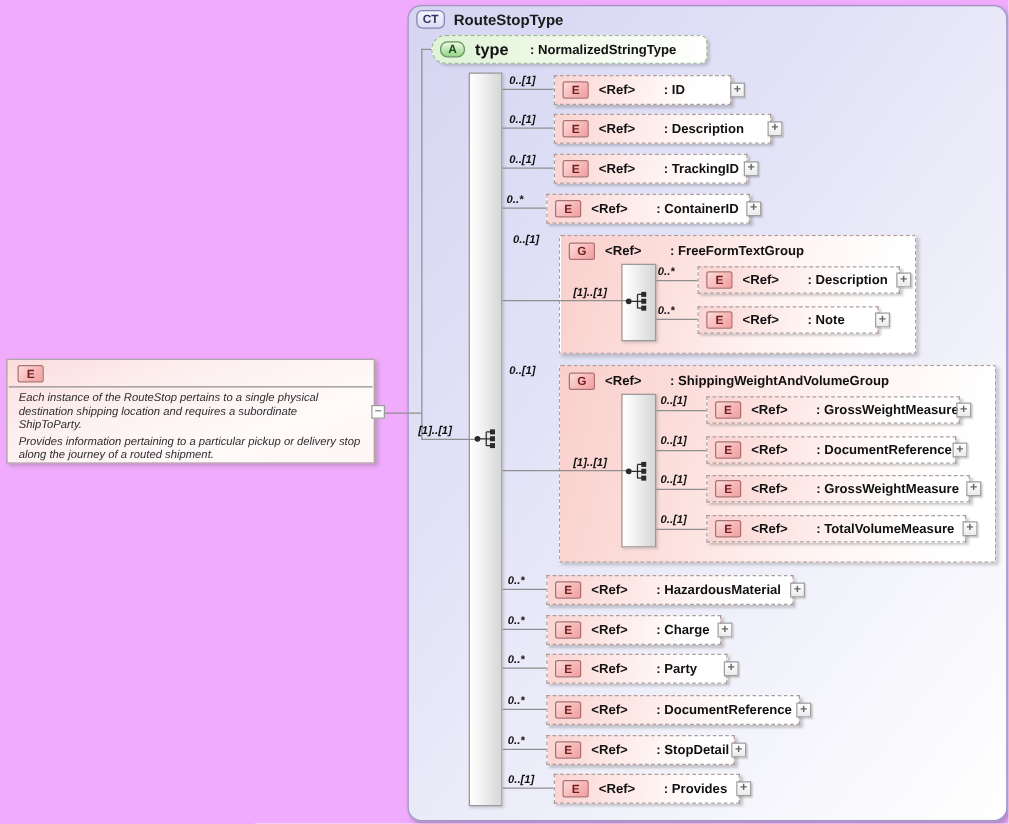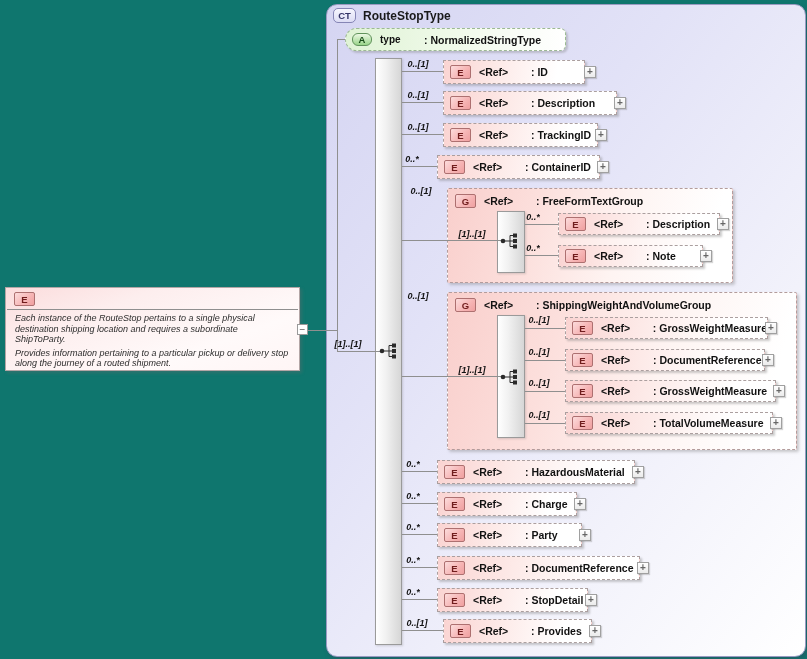--- a/index.html
+++ b/index.html
@@ -1,16 +1,16 @@
 <!DOCTYPE html>
 <html><head>
 <meta charset="utf-8">
 <style>
   html,body{margin:0;padding:0;background:#fff;}
-  .page{position:relative;width:807px;height:659px;background:#0f766e;overflow:hidden;
+  .page{position:relative;width:807px;height:659px;background:#f0abfc;overflow:hidden;
         font-family:"Liberation Sans",sans-serif;-webkit-font-smoothing:antialiased;}
 
   
   .ct-box{position:absolute;left:326px;top:4px;width:478px;height:651px;
           border:1px solid #9a9ac2;border-radius:11px;
           background:linear-gradient(128deg,#d5d5f2 0%,#e2e2f7 35%,#f2f2fb 70%,#ffffff 100%);
           box-shadow:2px 3px 4px rgba(60,60,90,.35);}
   .ct-header{position:absolute;left:333px;top:8px;display:flex;align-items:center;gap:7px;}
   .badge{display:inline-flex;align-items:center;justify-content:center;box-sizing:border-box;
          font-weight:bold;font-size:9.5px;}
@@ -19,21 +19,21 @@
   .ct-title{font-size:12px;font-weight:bold;color:#1a1a1a;}
 
   
   .attr-node{position:absolute;left:345px;top:28px;width:221px;height:23px;box-sizing:border-box;
              display:flex;align-items:center;padding-left:6px;
              border:1px dashed #9cb894;border-radius:12px 6px 6px 12px;
              background:linear-gradient(90deg,#dff3d5 0%,#f2faec 55%,#ffffff 100%);
              box-shadow:2px 2px 2px rgba(110,110,110,.3);}
   .badge-a{width:20px;height:13px;border:1px solid #61935c;border-radius:6px;color:#164a16;
            background:linear-gradient(180deg,#ecf9e4,#99d489);}
-  .attr-name{font-size:10px;font-weight:bold;color:#111;width:44px;margin-left:8px;}
+  .attr-name{font-size:13px;font-weight:bold;color:#111;width:44px;margin-left:8px;}
   .attr-type{font-size:10.5px;font-weight:bold;color:#111;white-space:nowrap;}
 
   
   .seqbar{position:absolute;box-sizing:border-box;border:1px solid #9a9a9a;
           background:linear-gradient(90deg,#ffffff 0%,#f1f1f1 40%,#d6d6d6 100%);
           box-shadow:1px 1px 2px rgba(100,100,100,.25);}
   .glyph{position:absolute;}
 
   
   .hl{position:absolute;height:1px;background:#8f8f8f;}

